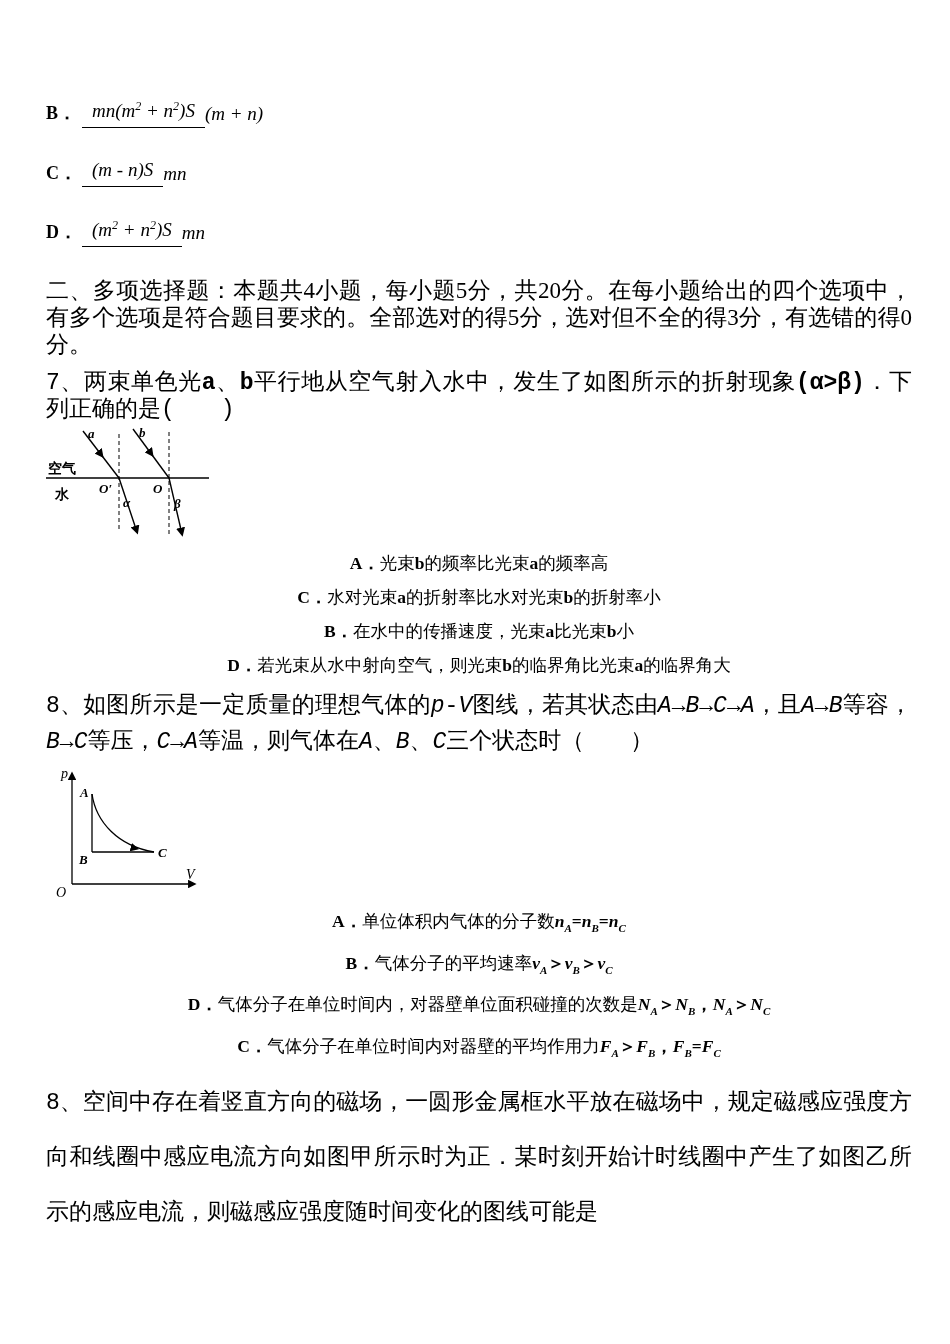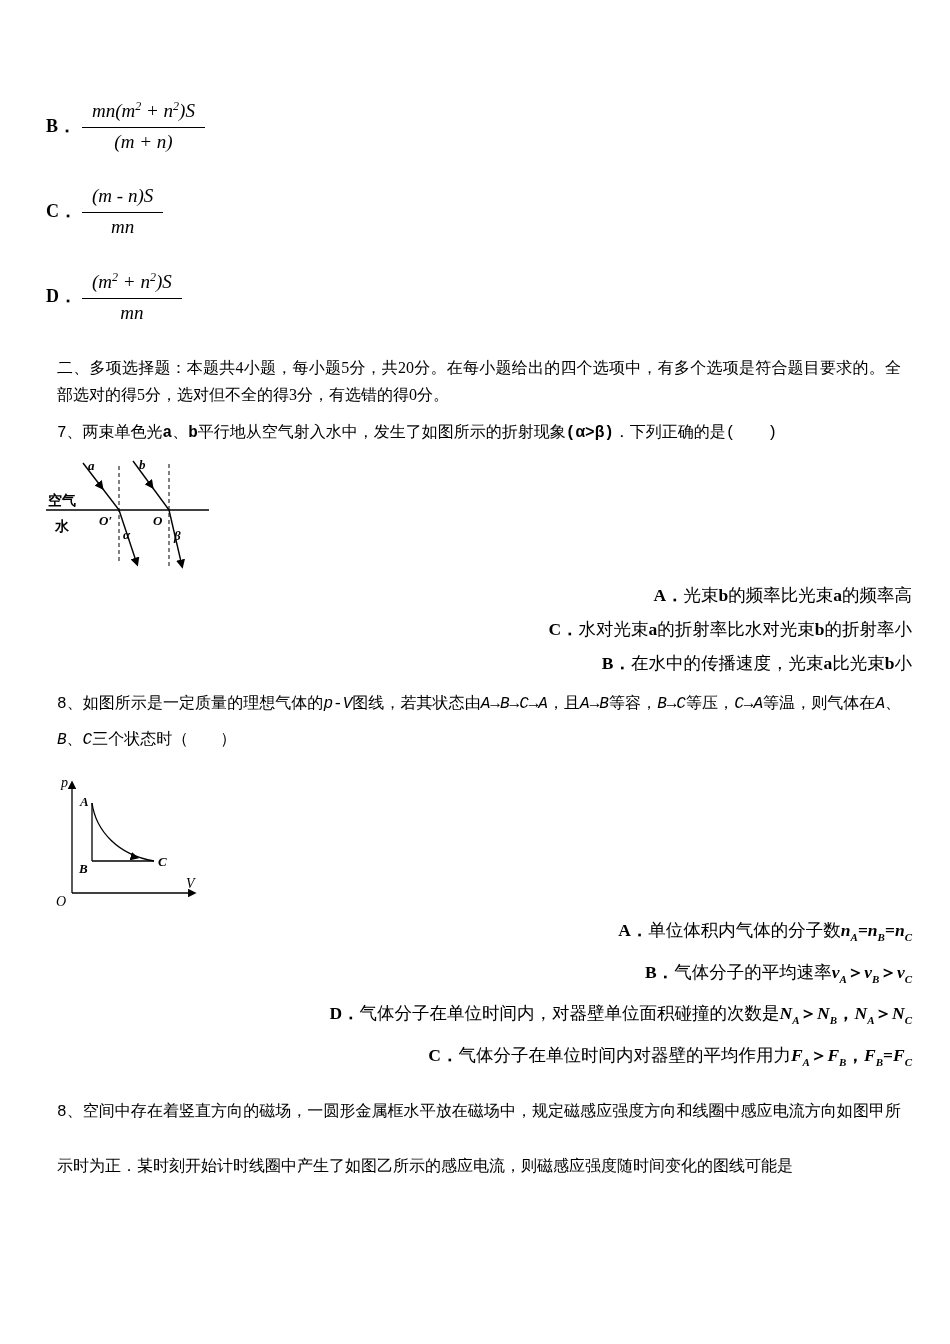--- a/index.html
+++ b/index.html
@@ -11,34 +11,34 @@
   .page {
     position: relative; box-sizing: border-box;
     width: 950px; height: 1344px;
     padding: 98px 38px 0 46px;
     overflow: hidden;
   }
   
   .frac-row { display: flex; align-items: center; margin-bottom: 30px; }
   .opt-letter { font-weight: bold; font-size: 18px; flex: 0 0 36px; }
   .fraction {
-    display: inline-flex; flex-direction: column; align-items: center;
+    display: inline-flex; flex-direction: row; align-items: center;
     font-style: italic; font-size: 19px; line-height: 1.2; justify-content: flex-end;
   }
   .fraction .num { border-bottom: 1.6px solid #000; padding: 1px 10px 4px; white-space: nowrap; }
   .fraction .den { padding-top: 3px; white-space: nowrap; }
   .fraction sup { font-size: 12px; }
   
-  .body-text { font-size: 16px; line-height: 27px; text-align: justify; margin: 11px; }
+  .body-text { font-size: 23px; line-height: 27px; text-align: justify; margin: 0; }
   .section-header { margin-top: 14px; }
   .stem { margin-top: 12px; font-family: Liberation Mono, monospace; }
   .q8-stem { line-height: 36px; margin-top: 6px; }
   .q9-stem { line-height: 55px; margin-top: 6px; }
   .opts { margin-top: 8px; }
-  .opts p { font-size: 17.5px; line-height: 22px; margin: 0 0 12px 0; text-align: right; }
+  .opts p { font-size: 17.5px; line-height: 22px; margin: 0 0 12px 0; text-align: center; }
   .opts.q8 p { margin-bottom: 13px; }
   .q7-svg { display: block; margin: 2px 0 0 0; }
   .q8-svg { display: block; margin: 0 0 0 2px; }
   svg text { font-family: "Liberation Serif", "DejaVu Serif", serif; }
   sub { font-size: 11px; }
   sup { font-size: 11px; }
 </style>
 </head>
 <body>
 
@@ -98,20 +98,21 @@
     <text x="53" y="67" font-size="13" font-style="italic" font-weight="bold">O′</text>
     <text x="107" y="67" font-size="13" font-style="italic" font-weight="bold">O</text>
     <text x="77" y="81" font-size="13" font-style="italic" font-weight="bold">α</text>
     <text x="128" y="82" font-size="13" font-style="italic" font-weight="bold">β</text>
   </svg>
 
   <div class="opts">
     <p><b>A．</b>光束<b>b</b>的频率比光束<b>a</b>的频率高</p>
     <p><b>C．</b>水对光束<b>a</b>的折射率比水对光束<b>b</b>的折射率小</p>
     <p><b>B．</b>在水中的传播速度，光束<b>a</b>比光束<b>b</b>小</p>
+    <p><b>D．</b>若光束从水中射向空气，则光束<b>b</b>的临界角比光束<b>a</b>的临界角大</p>
   </div>
 
   <p class="body-text stem q8-stem">8、如图所示是一定质量的理想气体的<i>p</i>-<i>V</i>图线，若其状态由<i>A</i>→<i>B</i>→<i>C</i>→<i>A</i>，且<i>A</i>→<i>B</i>等容，<i>B</i>→<i>C</i>等压，<i>C</i>→<i>A</i>等温，则气体在<i>A</i>、<i>B</i>、<i>C</i>三个状态时（　　）</p>
 
   <svg class="q8-svg" width="160" height="142" viewBox="0 0 160 142">
     <defs>
       <marker id="arr2" viewBox="0 0 10 10" refX="7" refY="5" markerWidth="6.5" markerHeight="6.5" orient="auto-start-reverse">
         <path d="M0,0L10,5L0,10z" fill="#000"></path>
       </marker>
     </defs>

